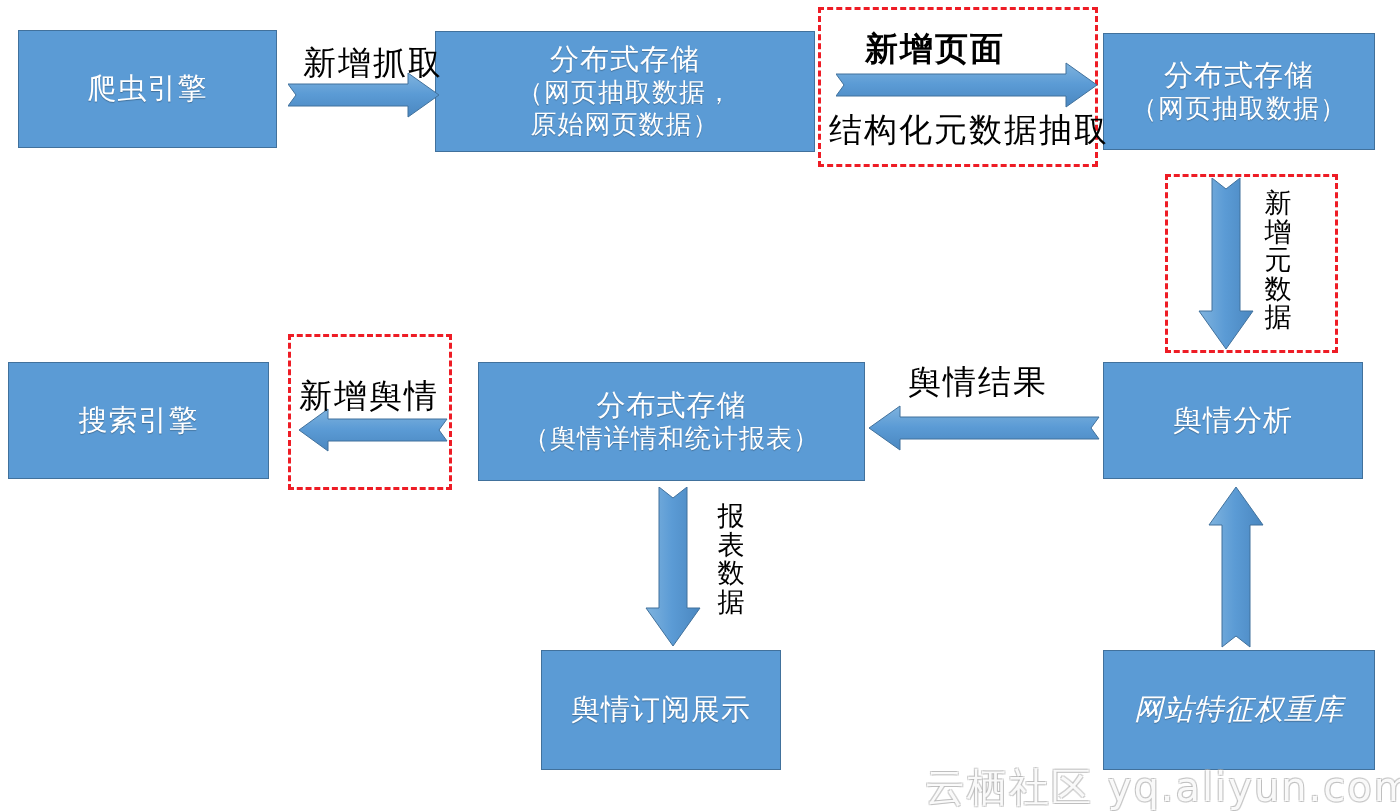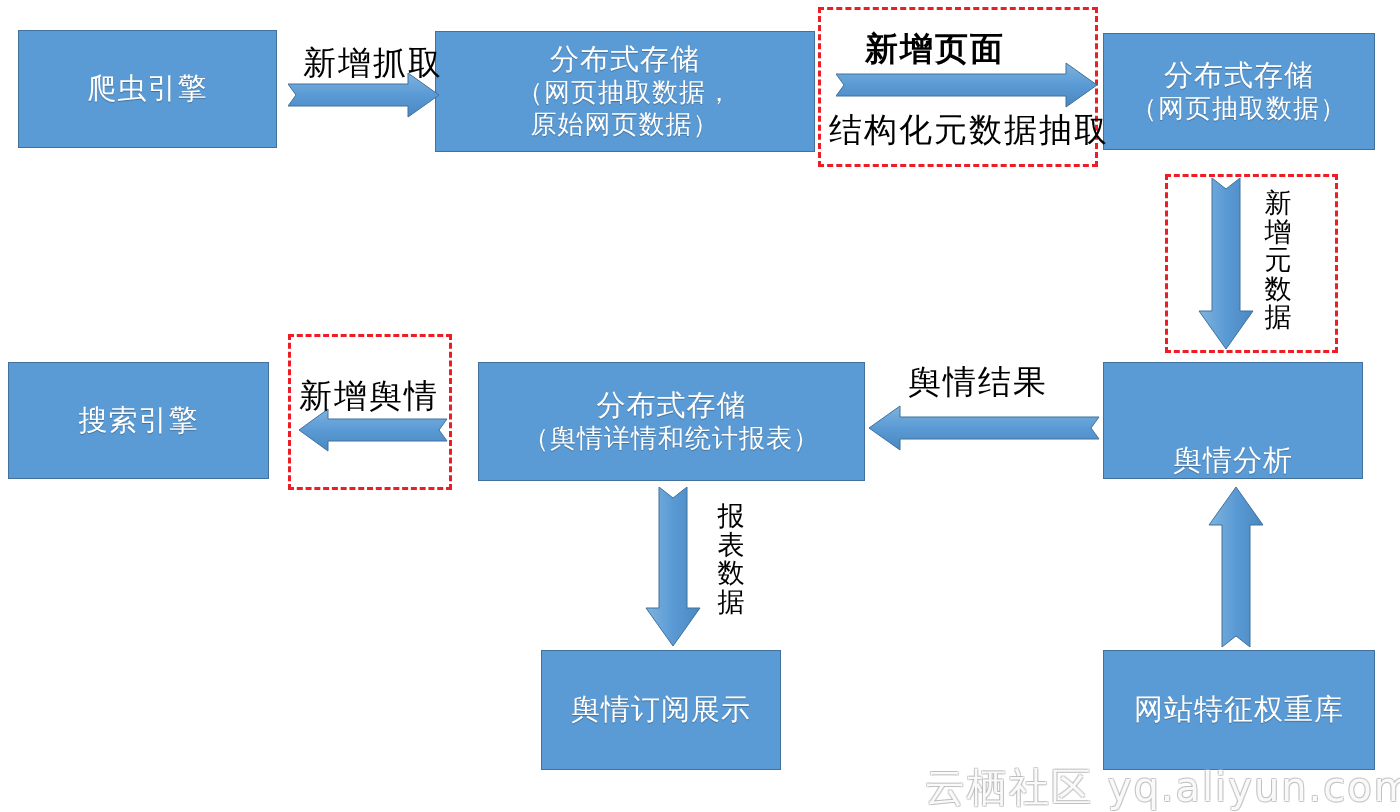--- a/index.html
+++ b/index.html
@@ -114,29 +114,29 @@
 
   <div class="node" style="left:8px; top:362px; width:261px; height:117px;">
     <div class="l1">搜索引擎</div>
   </div>
 
   <div class="node" style="left:478px; top:362px; width:387px; height:119px;">
     <div class="l1">分布式存储</div>
     <div class="l2">（舆情详情和统计报表）</div>
   </div>
 
-  <div class="node" style="left:1103px; top:362px; width:260px; height:117px;justify-content:flex-end;">
+  <div class="node" style="left:1103px; top:362px; width:260px; height:117px;">
     <div class="l1">舆情分析</div>
   </div>
 
   <div class="node" style="left:541px; top:650px; width:240px; height:120px;">
     <div class="l1">舆情订阅展示</div>
   </div>
 
-  <div class="node" style="left:1103px; top:650px; width:272px; height:120px;">
+  <div class="node" style="left:1103px; top:650px; width:272px; height:120px;font-style:italic;">
     <div class="l1">网站特征权重库</div>
   </div>
 
   <div class="arrow" style="left:288px; top:72px; width:152px; height:46px;">
     <svg width="152" height="46" viewBox="0 0 152 46">
       <defs>
         <linearGradient id="gradR1" x1="0" y1="0" x2="0" y2="1">
           <stop offset="0%" stop-color="#7fb3de"></stop>
           <stop offset="48%" stop-color="#5b9bd5"></stop>
           <stop offset="100%" stop-color="#4a87c0"></stop>

